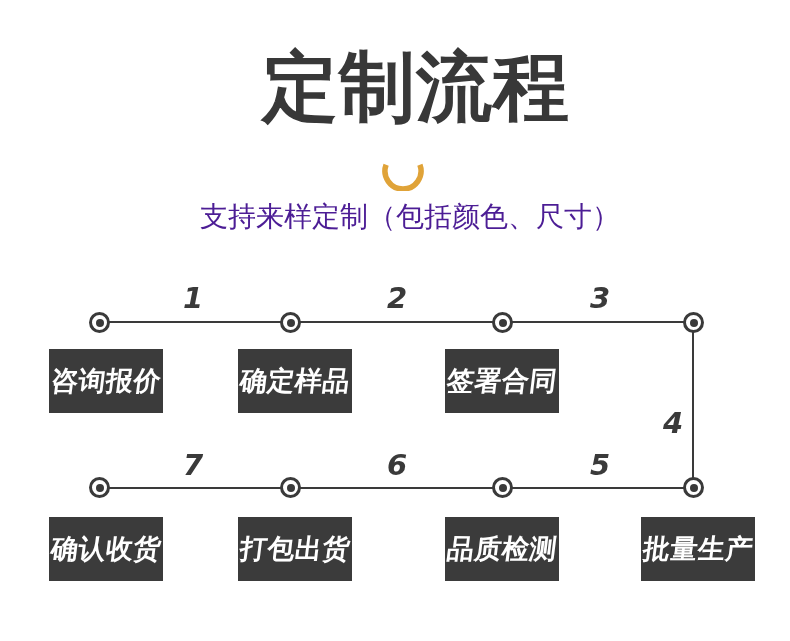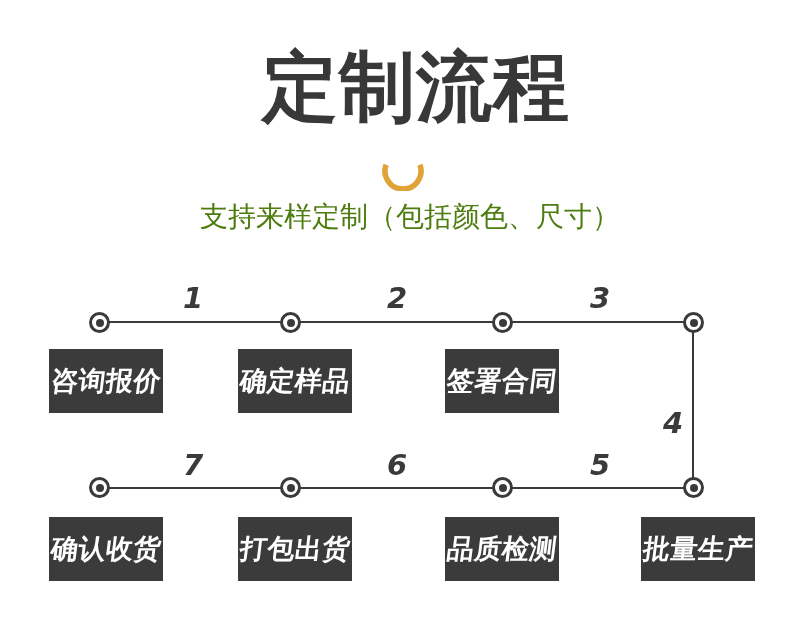--- a/index.html
+++ b/index.html
@@ -40,21 +40,21 @@
   .subtitle {
     position: absolute;
     top: 199px;
     left: 0;
     right: 0;
     padding-left: 30px;
     text-align: center;
     font-size: 28px;
     line-height: 36px;
     font-weight: 400;
-    color: #4d7c0f;
+    color: #4c1d95;
   }
   
   .diagram {
     position: absolute;
     left: 0;
     top: 0;
     width: 790px;
     height: 641px;
   }
   .line {

